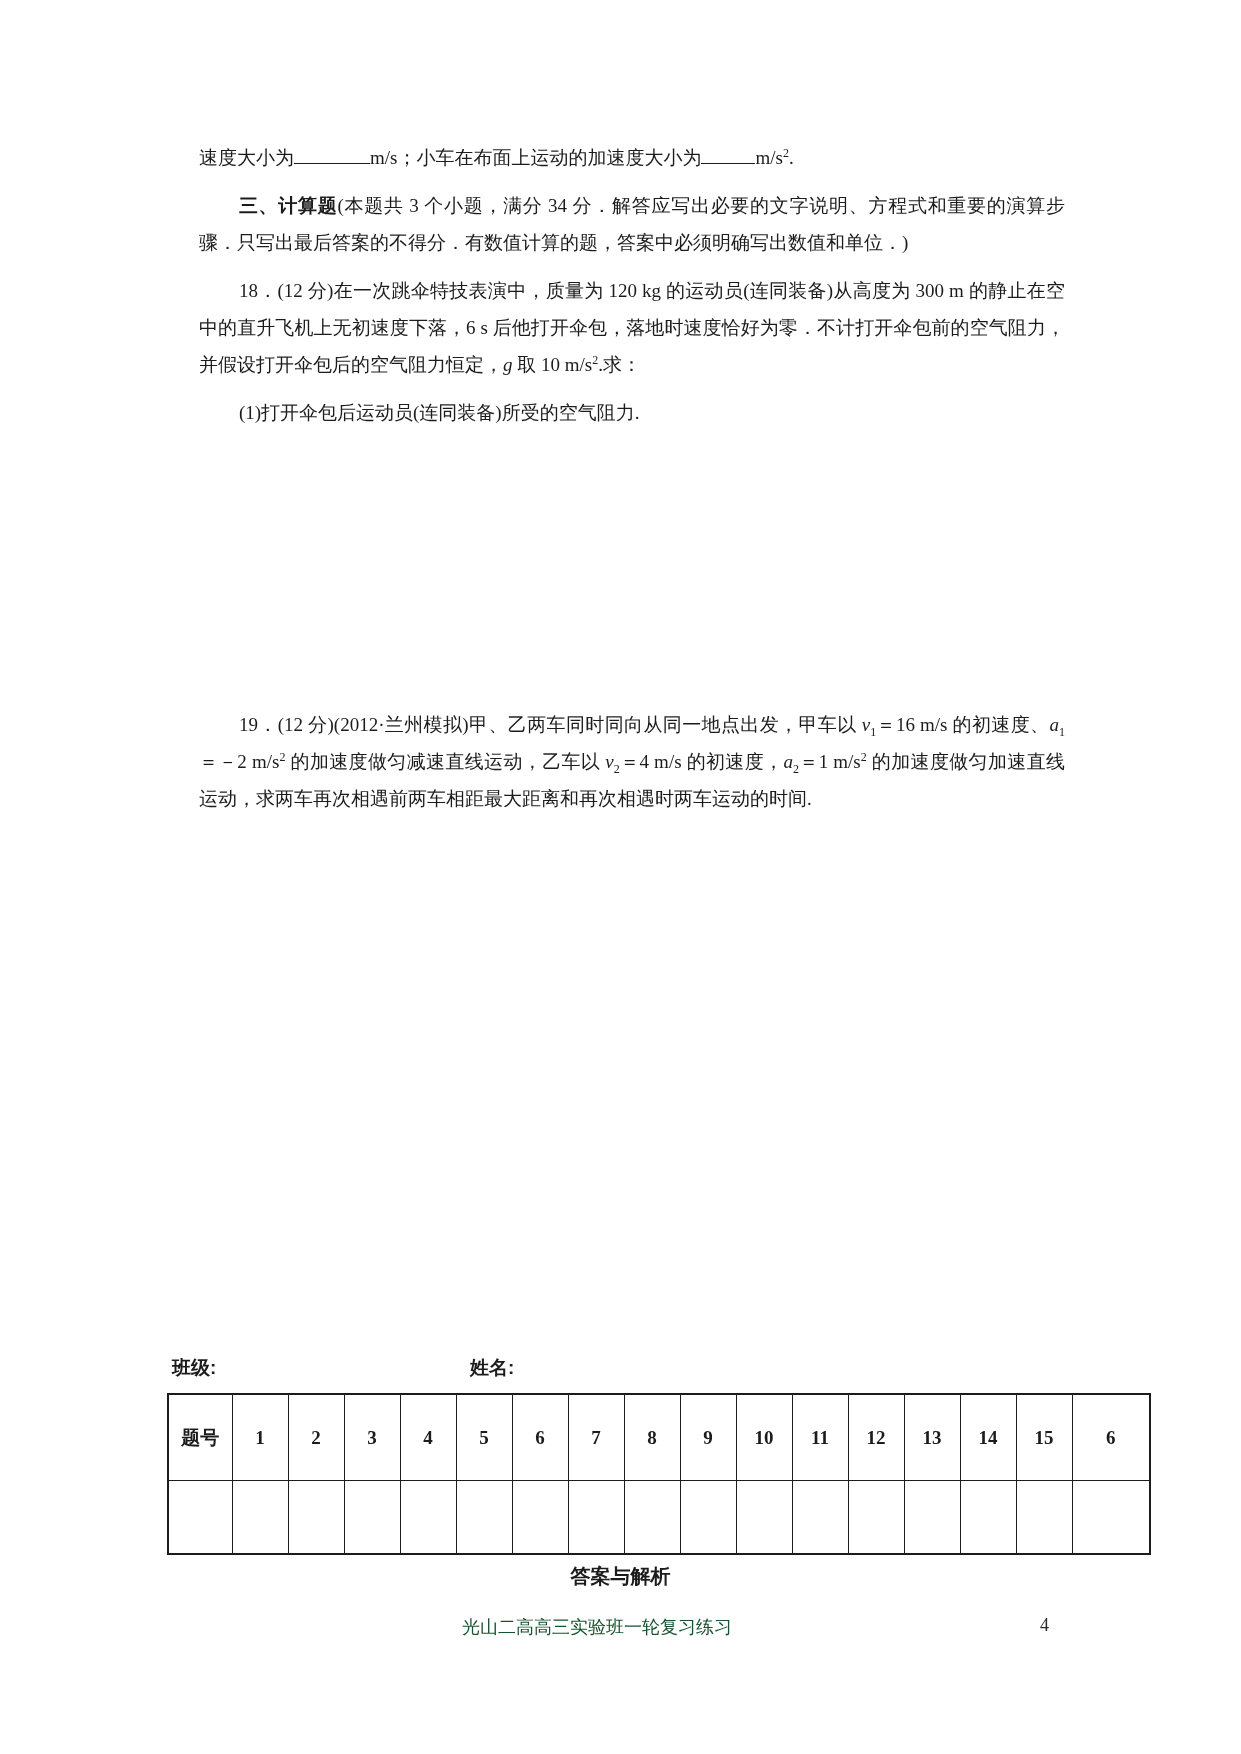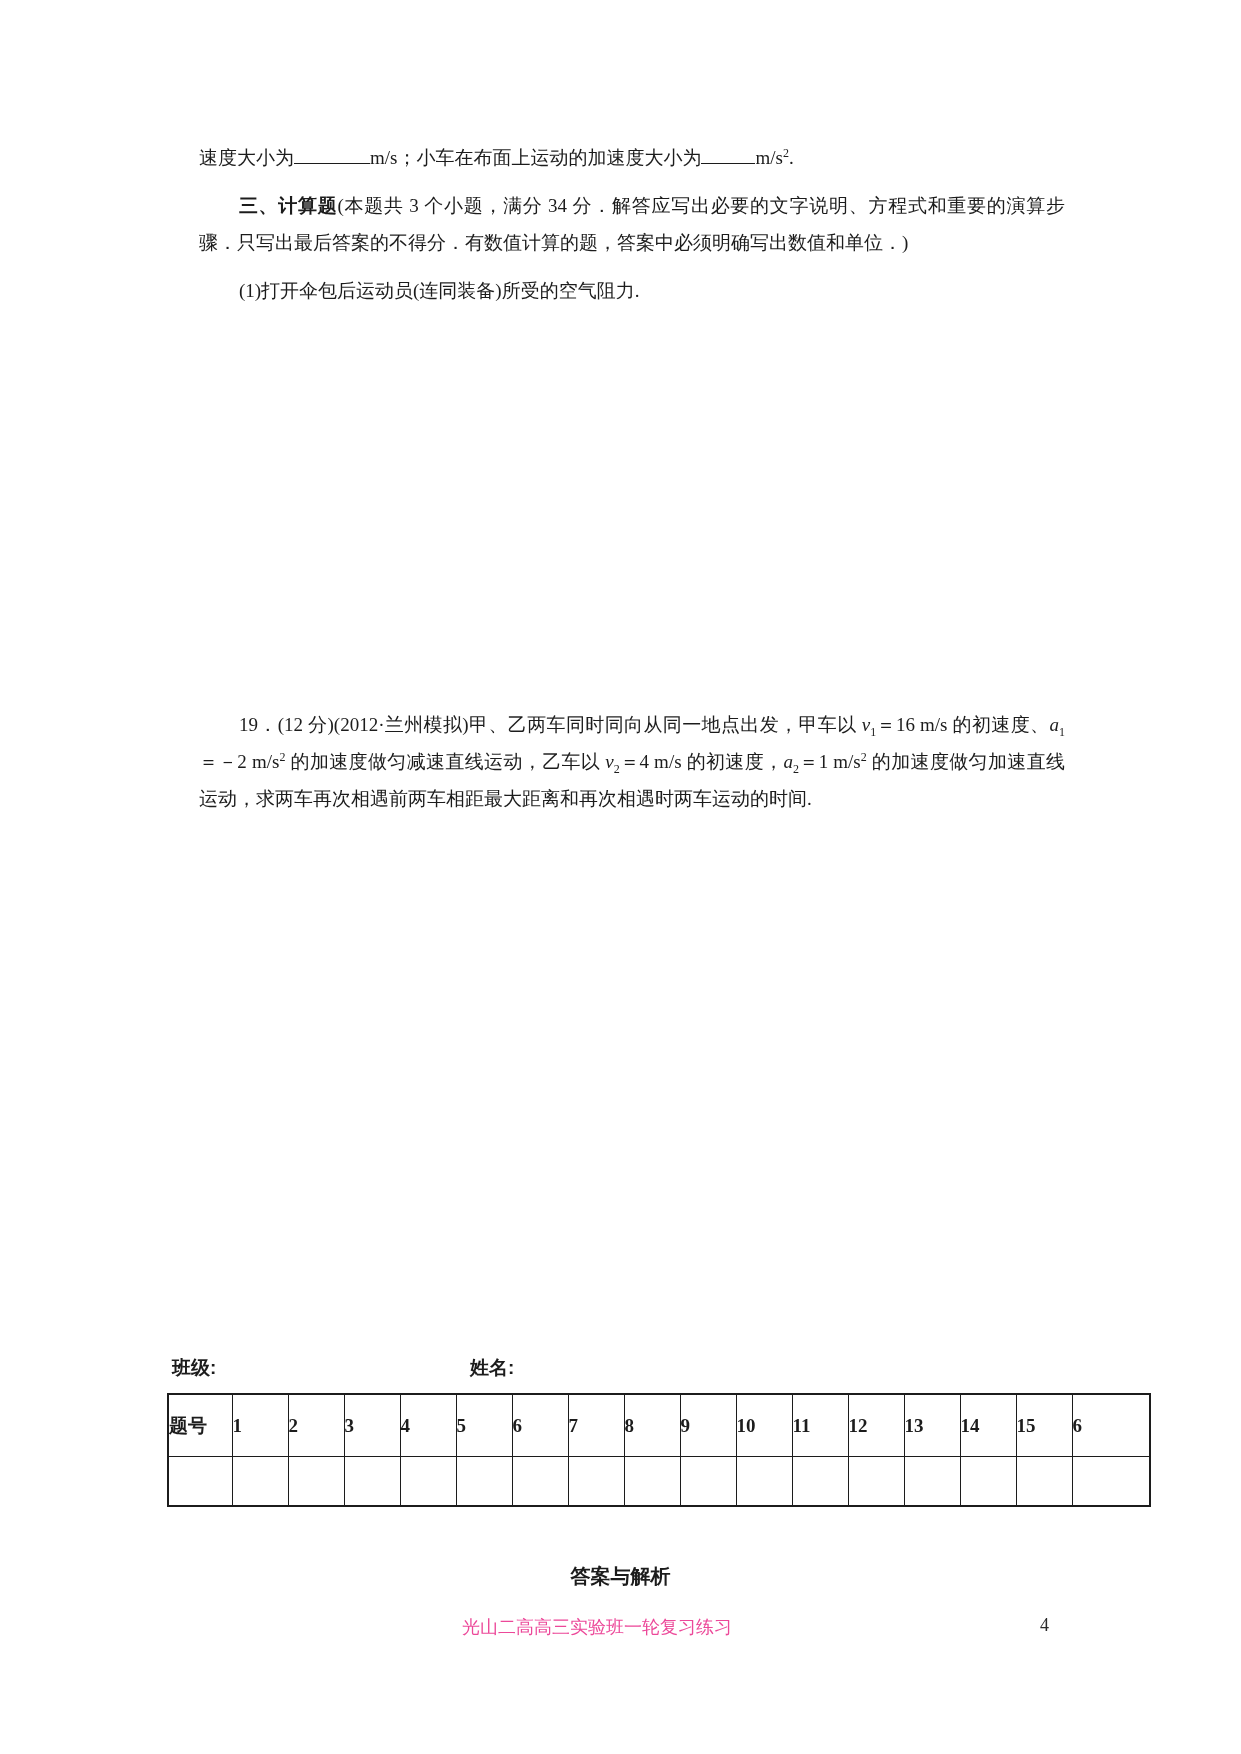--- a/index.html
+++ b/index.html
@@ -42,22 +42,22 @@
   .anstable{
     position:absolute;
     left:167px;top:1393px;
     width:982px;
     border-collapse:collapse;
     table-layout:fixed;
     border:2px solid #1c1c1c;
   }
   .anstable th,.anstable td{
     border:1px solid #1c1c1c;
-    padding:0;
-    text-align:left;
+    padding:12px;
+    text-align:center;
     vertical-align:middle;
     font-family:"Liberation Serif","DejaVu Serif",serif;
   }
   .anstable th{height:61px;font-size:19px;font-weight:bold;}
   .anstable td{height:48px;}
   .anstable col.c0{width:64px;}
   .anstable col.cn{width:56px;}
   .anstable col.clast{width:78px;}
   .answers-heading{
     position:absolute;
@@ -65,21 +65,21 @@
     width:1241px;
     text-align:center;
     font-family:"Liberation Sans","DejaVu Sans",sans-serif;
     font-weight:bold;
     font-size:20px;
   }
   .footer-title{
     position:absolute;
     left:462px;top:1615px;
     font-size:18px;
-    color:#ec4899;
+    color:#14532d;
   }
   .footer-page{
     position:absolute;
     left:1040px;top:1615px;
     font-size:18px;
     color:#2a2a2a;
   }
 </style>
 </head>
 <body>
@@ -89,20 +89,23 @@
   <div class="textblock" style="top:128px;">
 
     <p>
       <span>速度大小为</span><span class="blank b1"></span><span>m/s；小车在布面上运动的加速度大小为</span><span class="blank b2"></span><span>m/s</span><sup>2</sup><span>.</span>
     </p>
 
     <p class="para">
       <span class="bold">三、计算题</span><span>(本题共 3 个小题，满分 34 分．解答应写出必要的文字说明、方程式和重要的演算步骤．只写出最后答案的不得分．有数值计算的题，答案中必须明确写出数值和单位．)</span>
     </p>
 
+    <p class="para">
+      <span>18．(12 分)在一次跳伞特技表演中，质量为 120 kg 的运动员(连同装备)从高度为 300 m 的静止在空中的直升飞机上无初速度下落，6 s 后他打开伞包，落地时速度恰好为零．不计打开伞包前的空气阻力，并假设打开伞包后的空气阻力恒定，</span><span class="var">g</span><span> 取 10 m/s</span><sup>2</sup><span>.求：</span>
+    </p>
 
     <p class="para">(1)打开伞包后运动员(连同装备)所受的空气阻力.</p>
   </div>
 
   <div class="textblock" style="top:695px;">
     <p class="para">
       <span>19．(12 分)(2012·兰州模拟)甲、乙两车同时同向从同一地点出发，甲车以 </span><span class="var">v</span><sub>1</sub><span>＝16 m/s 的初速度、</span><span class="var">a</span><sub>1</sub><span>＝－2 m/s</span><sup>2</sup><span> 的加速度做匀减速直线运动，乙车以 </span><span class="var">v</span><sub>2</sub><span>＝4 m/s 的初速度，</span><span class="var">a</span><sub>2</sub><span>＝1 m/s</span><sup>2</sup><span> 的加速度做匀加速直线运动，求两车再次相遇前两车相距最大距离和再次相遇时两车运动的时间.</span>
     </p>
   </div>
 

